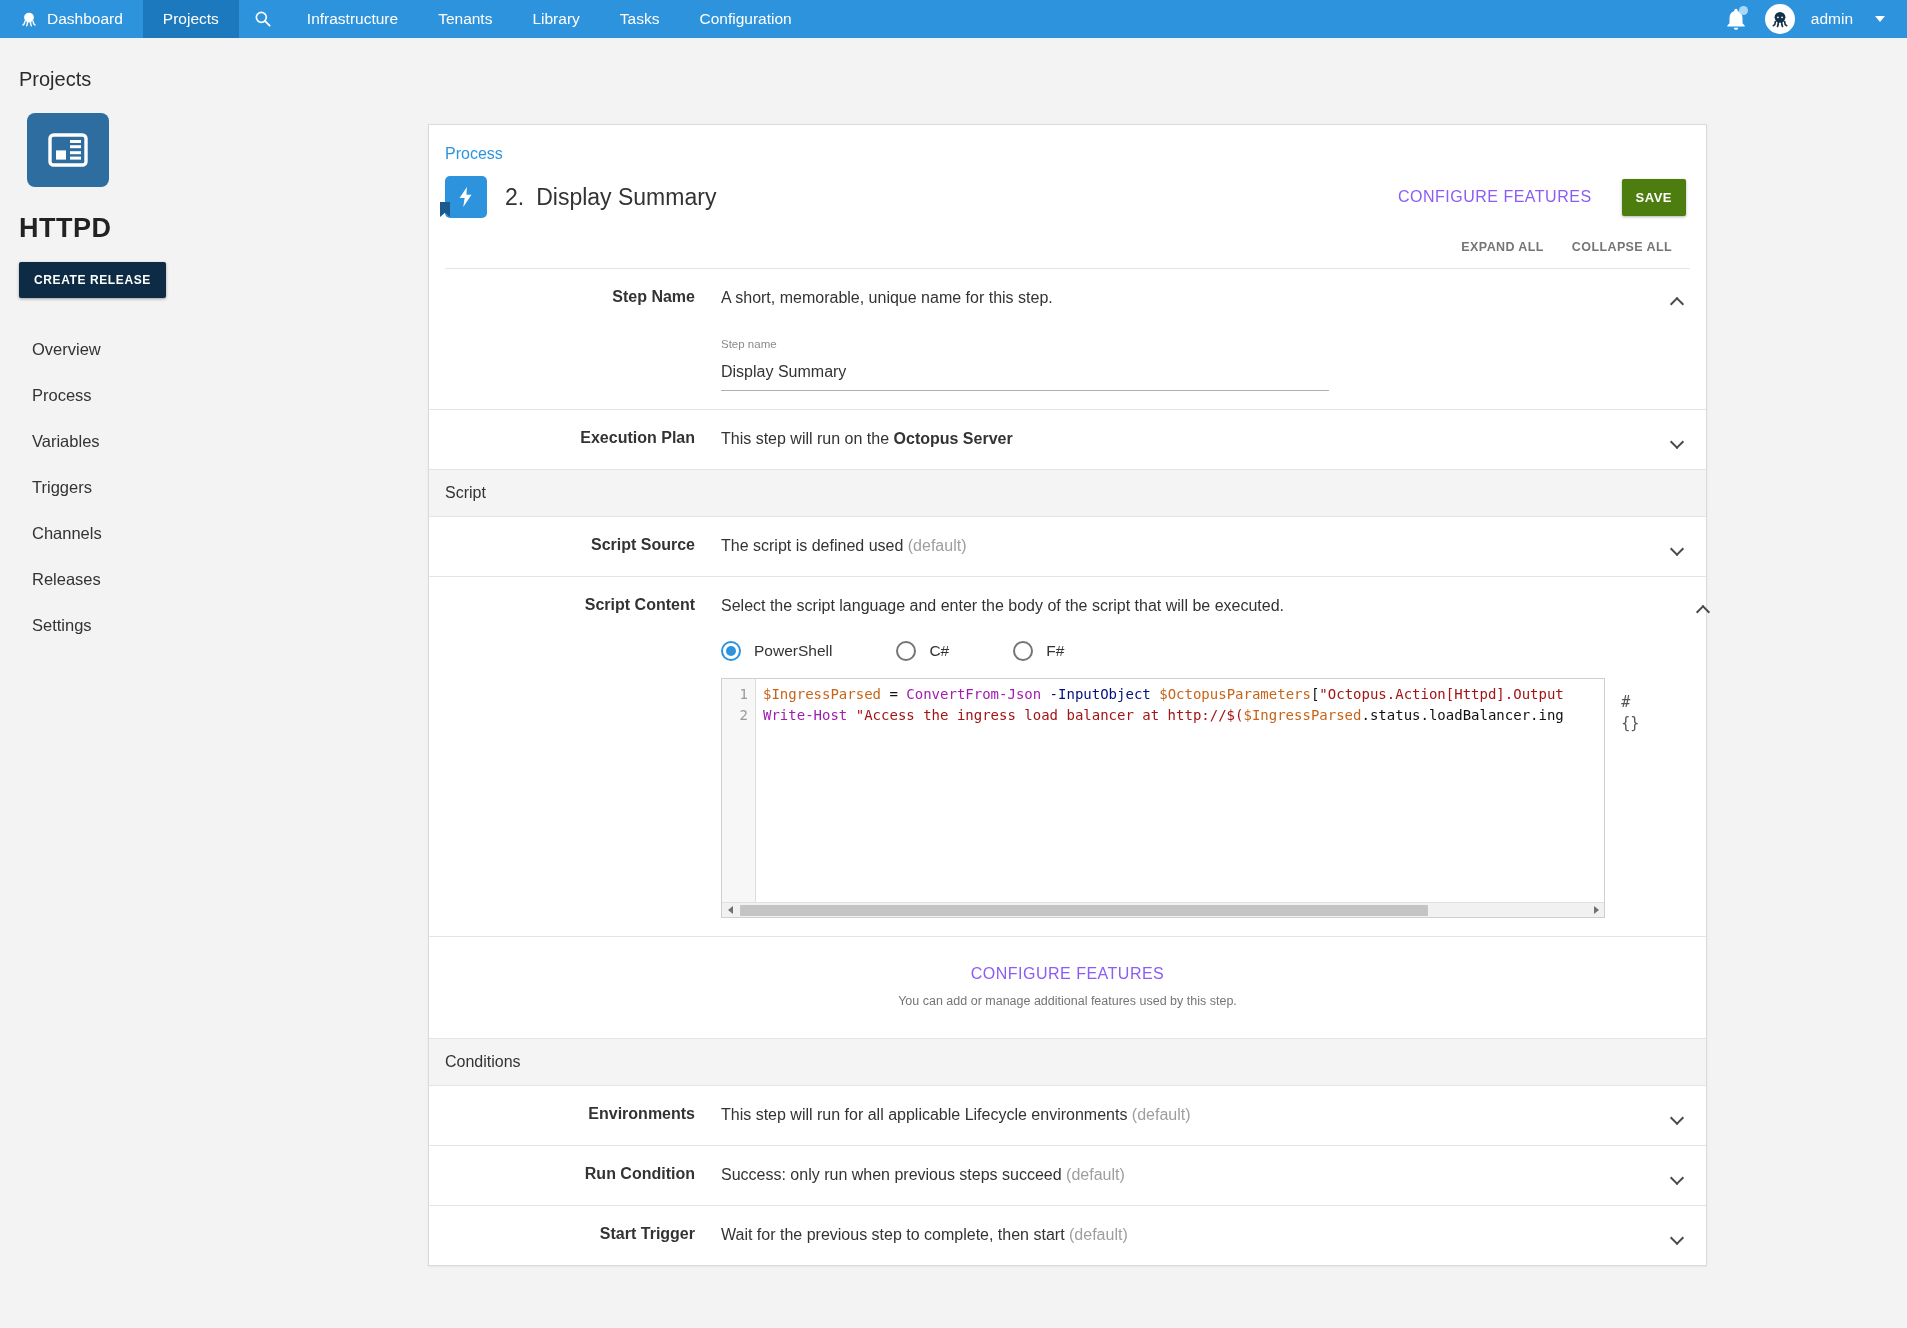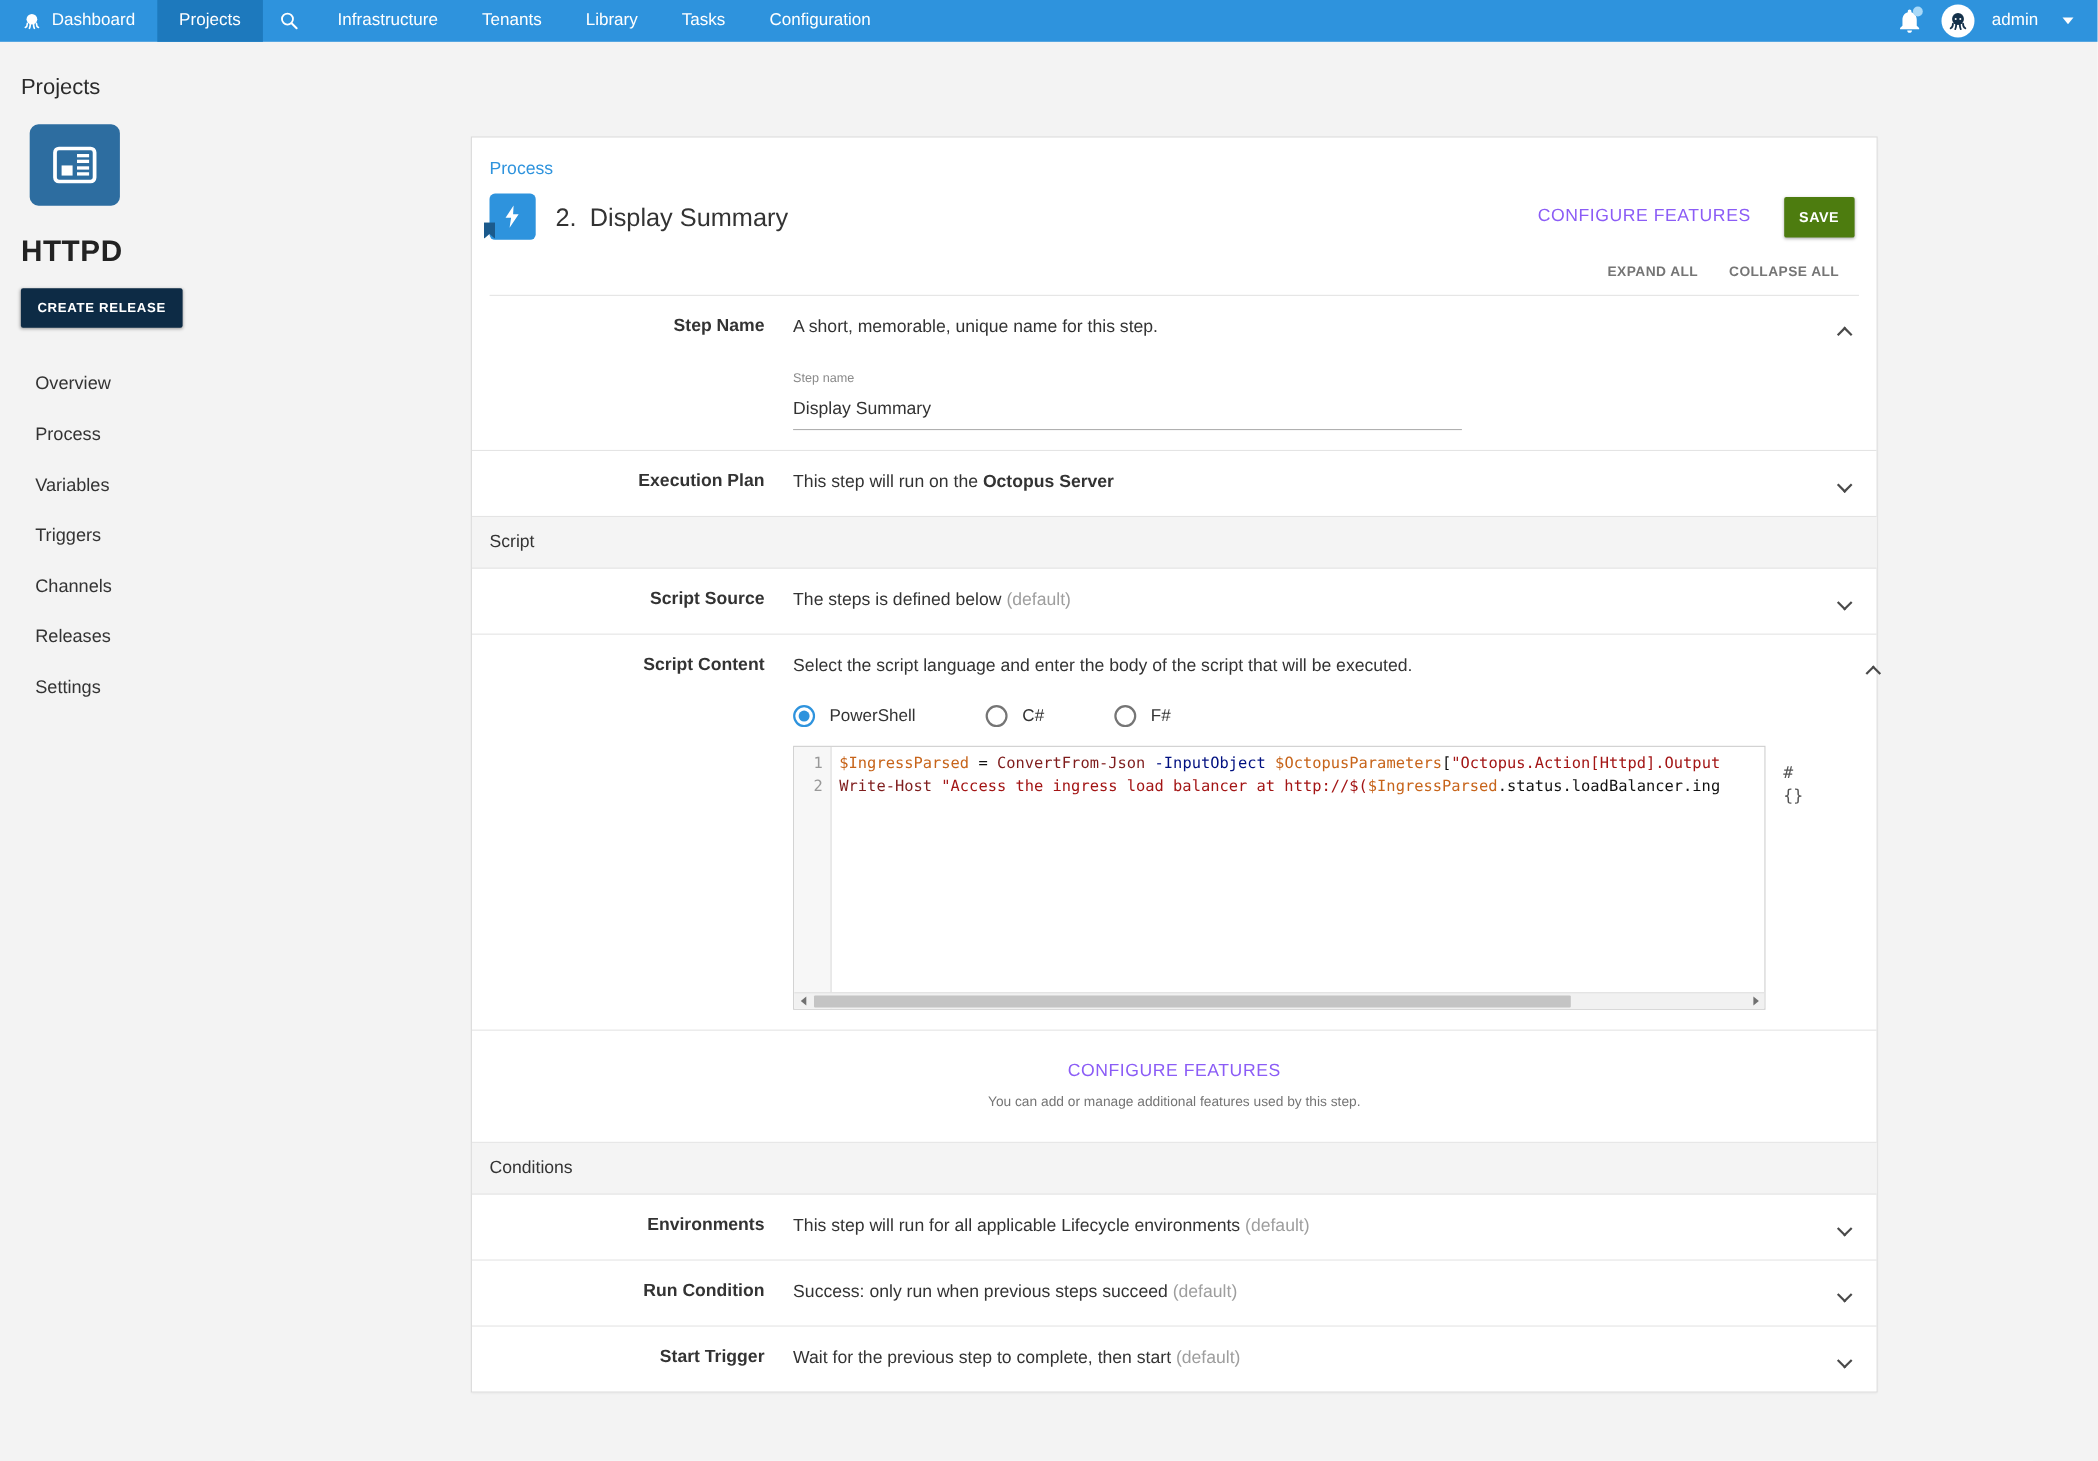--- a/index.html
+++ b/index.html
@@ -115,21 +115,21 @@
   
   .editor-wrap { display: flex; align-items: flex-start; margin-top: 17px; }
   .editor {
     width: 893px; height: 240px; border: 1px solid #cfcfcf; position: relative;
     display: flex; font-family: "DejaVu Sans Mono", monospace; font-size: 14px; line-height: 21px;
     background: #fff; overflow: hidden;
   }
   .gutter { width: 34px; background: #f7f7f7; border-right: 1px solid #ddd; text-align: right; padding: 5px 7px 0 0; color: #999; flex: none; }
   .code-area { padding: 5px 0 0 7px; white-space: pre; overflow: hidden; flex: 1; color: #111; }
   .tok-variable { color: #c7641a; }
-  .tok-cmdlet { color: #7f1d1d; }
+  .tok-cmdlet { color: #a21caf; }
   .tok-param { color: #001080; }
   .tok-string { color: #a31515; }
   .tok-plain { color: #111; }
   .hscroll { position: absolute; left: 0; right: 0; bottom: 0; height: 15px; background: #f1f1f1; border-top: 1px solid #e0e0e0; display: flex; align-items: center; }
   .hs-arrow { width: 16px; height: 15px; display: flex; align-items: center; justify-content: center; cursor: pointer; flex: none; }
   .tri-left { width: 0; height: 0; border-top: 4px solid transparent; border-bottom: 4px solid transparent; border-right: 5px solid #707070; }
   .tri-right { width: 0; height: 0; border-top: 4px solid transparent; border-bottom: 4px solid transparent; border-left: 5px solid #707070; }
   .hs-thumb { height: 11px; background: #c4c4c4; border-radius: 1px; width: 78%; margin: 0 2px; cursor: pointer; }
   .insert-var { margin-left: 16px; margin-top: 14px; font-size: 15px; color: #555; font-family: "DejaVu Sans Mono", monospace; cursor: pointer; }
 
@@ -268,21 +268,21 @@
         <span>This step will run on the </span><b>Octopus Server</b>
       </div>
       <div class="chev-box"><span class="chev down"></span></div>
     </div>
 
     <div class="section-bar">Script</div>
 
     <div class="frow">
       <div class="flabel">Script Source</div>
       <div class="fdesc">
-        <span>The steps is defined below </span><span class="muted">(default)</span>
+        <span>The script is defined used </span><span class="muted">(default)</span>
       </div>
       <div class="chev-box"><span class="chev down"></span></div>
     </div>
 
 
     <div class="frow" style="">
       <div class="flabel">Script Content</div>
       <div class="fdesc">
         <span>Select the script language and enter the body of the script that will be executed.</span>
         <div class="radio-row">

